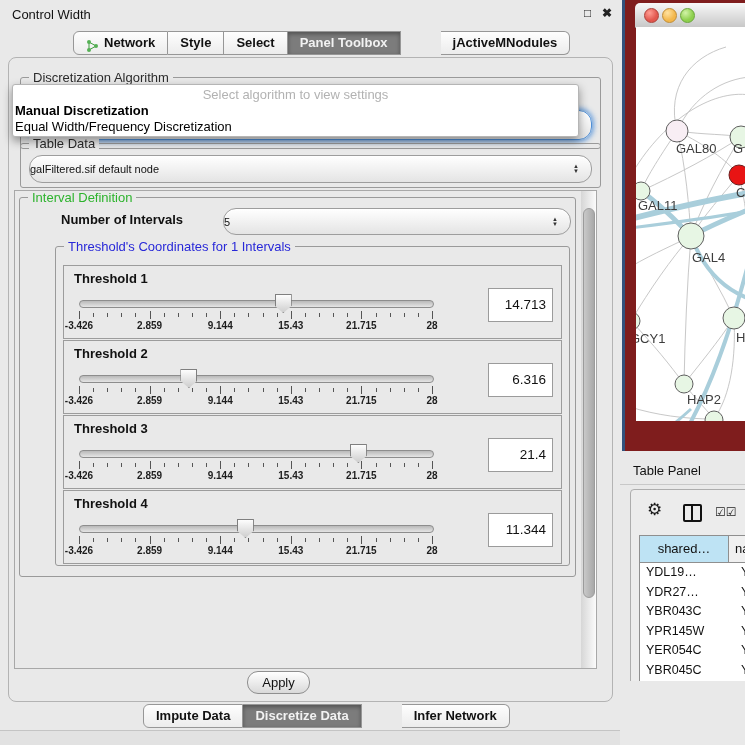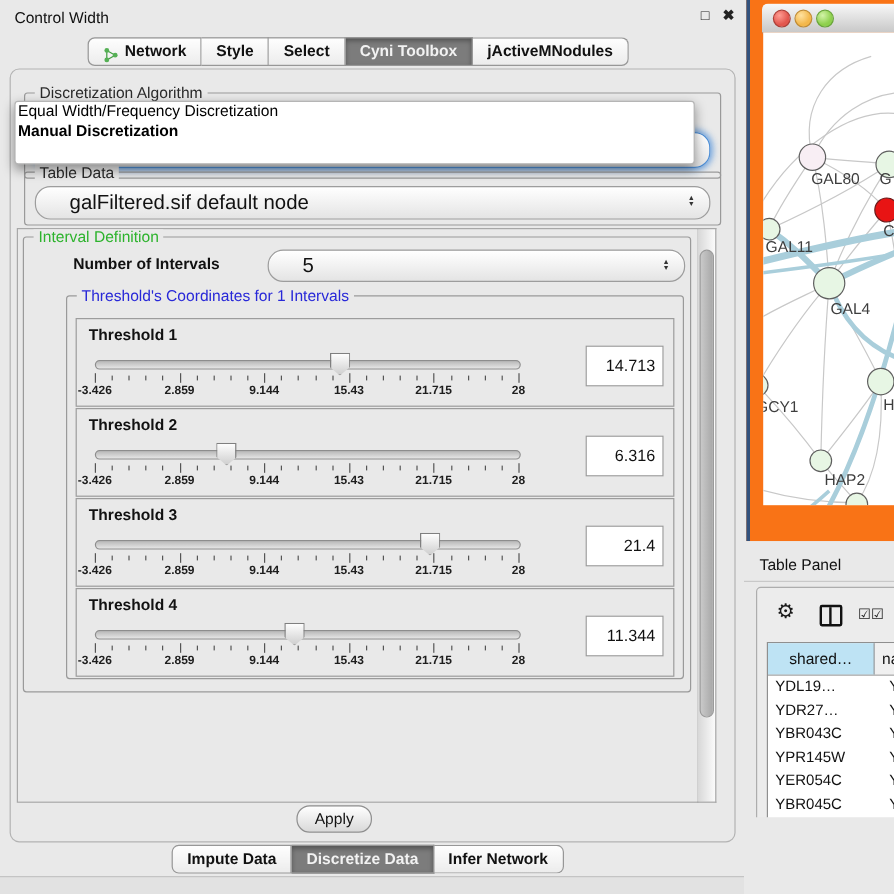--- a/index.html
+++ b/index.html
@@ -13,40 +13,40 @@
   .win-btn{position:absolute;top:6px;font-size:12px;color:#222;cursor:default;}
   #float-btn{left:584px;}
   #close-btn{left:602px;font-weight:bold;}
 
   
   .tabbar{position:absolute;display:flex;}
   .seg-tab{height:22px;line-height:22px;padding:0 12px;font-size:13px;font-weight:bold;
            background:linear-gradient(#fefefe,#ececec);border:1px solid #979797;border-left:none;
            display:flex;align-items:center;gap:5px;white-space:nowrap;}
   .seg-tab:first-child{border-left:1px solid #979797;border-radius:6px 0 0 6px;padding-left:12px;}
-  .seg-tab:last-child{border-radius:0 6px 6px 0;}
+  .seg-tab:last-child{border-radius:0 6px 6px 0;margin-left:40px;}
   .seg-tab.selected{background:#7c7c7c;color:#f2f2f2;box-shadow:inset 0 2px 4px rgba(0,0,0,.35);}
   #top-tabbar{left:73px;top:31px;}
   #bottom-tabbar{left:143px;top:704px;}
   .bottom-strip{position:absolute;left:0;top:730px;width:620px;height:15px;background:#e2e2e2;border-top:1px solid #c4c4c4;}
 
   .content-frame{position:absolute;left:8px;top:57px;width:603px;height:643px;
                  border:1px solid #b3b3b3;border-radius:8px;}
 
   
   .group{position:absolute;border:1px solid #9a9a9a;border-radius:3px;}
   .legend{position:absolute;top:-8px;left:8px;background:#e9e9e9;padding:0 4px;font-size:13px;white-space:nowrap;}
   .legend.green{color:#2db32d;}
   .legend.blue{color:#2828d8;}
   .legend.dark{color:#2b2b2b;}
 
   
   .aqua-combo{position:absolute;background:linear-gradient(#ffffff,#e4e4e4);
               border:1px solid #9d9d9d;border-radius:13px;box-shadow:inset 0 1px 0 #fff;}
-  .aqua-combo .combo-text{position:absolute;left:28px;top:50%;transform:translateY(-50%);font-size:17px;color:#111;white-space:nowrap;}
+  .aqua-combo .combo-text{position:absolute;left:0;top:50%;transform:translateY(-50%);font-size:11px;color:#111;white-space:nowrap;}
   .stepper{position:absolute;right:12px;top:50%;transform:translateY(-50%);display:flex;flex-direction:column;
            align-items:center;line-height:5px;font-size:6px;color:#333;}
   .focus-ring{border:1px solid #4f8fd6;box-shadow:0 0 5px 2px rgba(90,150,220,.85),inset 0 1px 0 #fff;}
 
   
   #algo-popup{position:absolute;left:12px;top:84px;width:565px;height:51px;background:#fff;
               border:1px solid #b5b5b5;border-radius:3px;box-shadow:0 4px 10px rgba(0,0,0,.4);z-index:6;}
   .popup-prompt{margin-top:2px;height:16px;line-height:16px;text-align:center;font-size:13px;color:#b2b2b2;}
   .popup-item{height:16px;line-height:16px;padding-left:2px;font-size:13px;color:#000;white-space:nowrap;}
   .popup-item.hl{font-weight:bold;}
@@ -79,21 +79,21 @@
   
   #attr-list{position:absolute;left:15px;top:32px;width:470px;height:110px;background:#fff;border:1px solid #a8a8a8;}
   .list-item{height:15.5px;line-height:15.5px;padding-left:14px;font-size:13px;color:#161616;white-space:nowrap;}
   .list-scroll{position:absolute;right:2px;top:2px;bottom:2px;width:11px;background:#f3f3f3;}
   .list-scroll .thumb{position:absolute;left:0;top:2px;width:11px;height:96%;border-radius:5px;background:#b6b6b6;}
 
   #apply-btn{position:absolute;left:247px;top:671px;width:61px;height:21px;border:1px solid #8f8f8f;border-radius:11px;
              background:linear-gradient(#ffffff,#d9d9d9);font-size:13px;text-align:center;line-height:21px;}
 
   
-  #net-window{position:absolute;left:622px;top:0;width:123px;height:451px;background:#f97316;
+  #net-window{position:absolute;left:622px;top:0;width:123px;height:451px;background:#7f1d1d;
               box-shadow:inset 3px 0 0 #33527d;}
   #net-titlebar{position:absolute;left:13px;top:3px;width:110px;height:24px;
                 background:linear-gradient(#f8f8f8,#c8c8c8);border-bottom:1px solid #8e8e8e;border-radius:5px 0 0 0;}
   .light{position:absolute;top:5px;width:13px;height:13px;border-radius:50%;}
   .light.red{left:9px;background:radial-gradient(circle at 35% 30%,#ff9d93,#e2574e 60%);border:1px solid #ad4038;}
   .light.yellow{left:27px;background:radial-gradient(circle at 35% 30%,#ffe2a0,#f3b74b 60%);border:1px solid #c08c35;}
   .light.green{left:45px;background:radial-gradient(circle at 35% 30%,#d2f3a8,#8ed04d 60%);border:1px solid #69a53a;}
   #net-canvas{position:absolute;left:14px;top:27px;width:109px;height:394px;background:#fff;overflow:hidden;}
 
   
@@ -143,42 +143,43 @@
         </span>
         <span>Network</span>
       </div>
       <div class="seg-tab">
           <span>Style</span>
         </div>
       <div class="seg-tab">
           <span>Select</span>
         </div>
       <div class="seg-tab selected">
-          <span>Cyni Toolbox</span>
+          <span>Panel Toolbox</span>
         </div>
       <div class="seg-tab">
           <span>jActiveMNodules</span>
         </div>
     </div>
 
     <div class="content-frame"></div>
 
     <div class="group" style="left:20px;top:77px;width:579px;height:70px;">
       <span class="legend dark">Discretization Algorithm</span>
       <div class="aqua-combo focus-ring" style="left:8px;right:8px;top:32px;height:28px;">
         <span class="stepper">
           <span>▲</span>
             <span>▼</span>
         </span>
       </div>
     </div>
 
     <div id="algo-popup">
+      <div class="popup-prompt">Select algorithm to view settings</div>
+      <div class="popup-item hl">Manual Discretization</div>
       <div class="popup-item">Equal Width/Frequency Discretization</div>
-      <div class="popup-item hl">Manual Discretization</div>
     </div>
 
     <div class="group" style="left:20px;top:143px;width:579px;height:43px;">
       <span class="legend dark">Table Data</span>
       <div class="aqua-combo" style="left:8px;right:8px;top:11px;height:26px;">
         <span class="combo-text">galFiltered.sif default node</span>
         <span class="stepper">
           <span>▲</span>
             <span>▼</span>
         </span>

